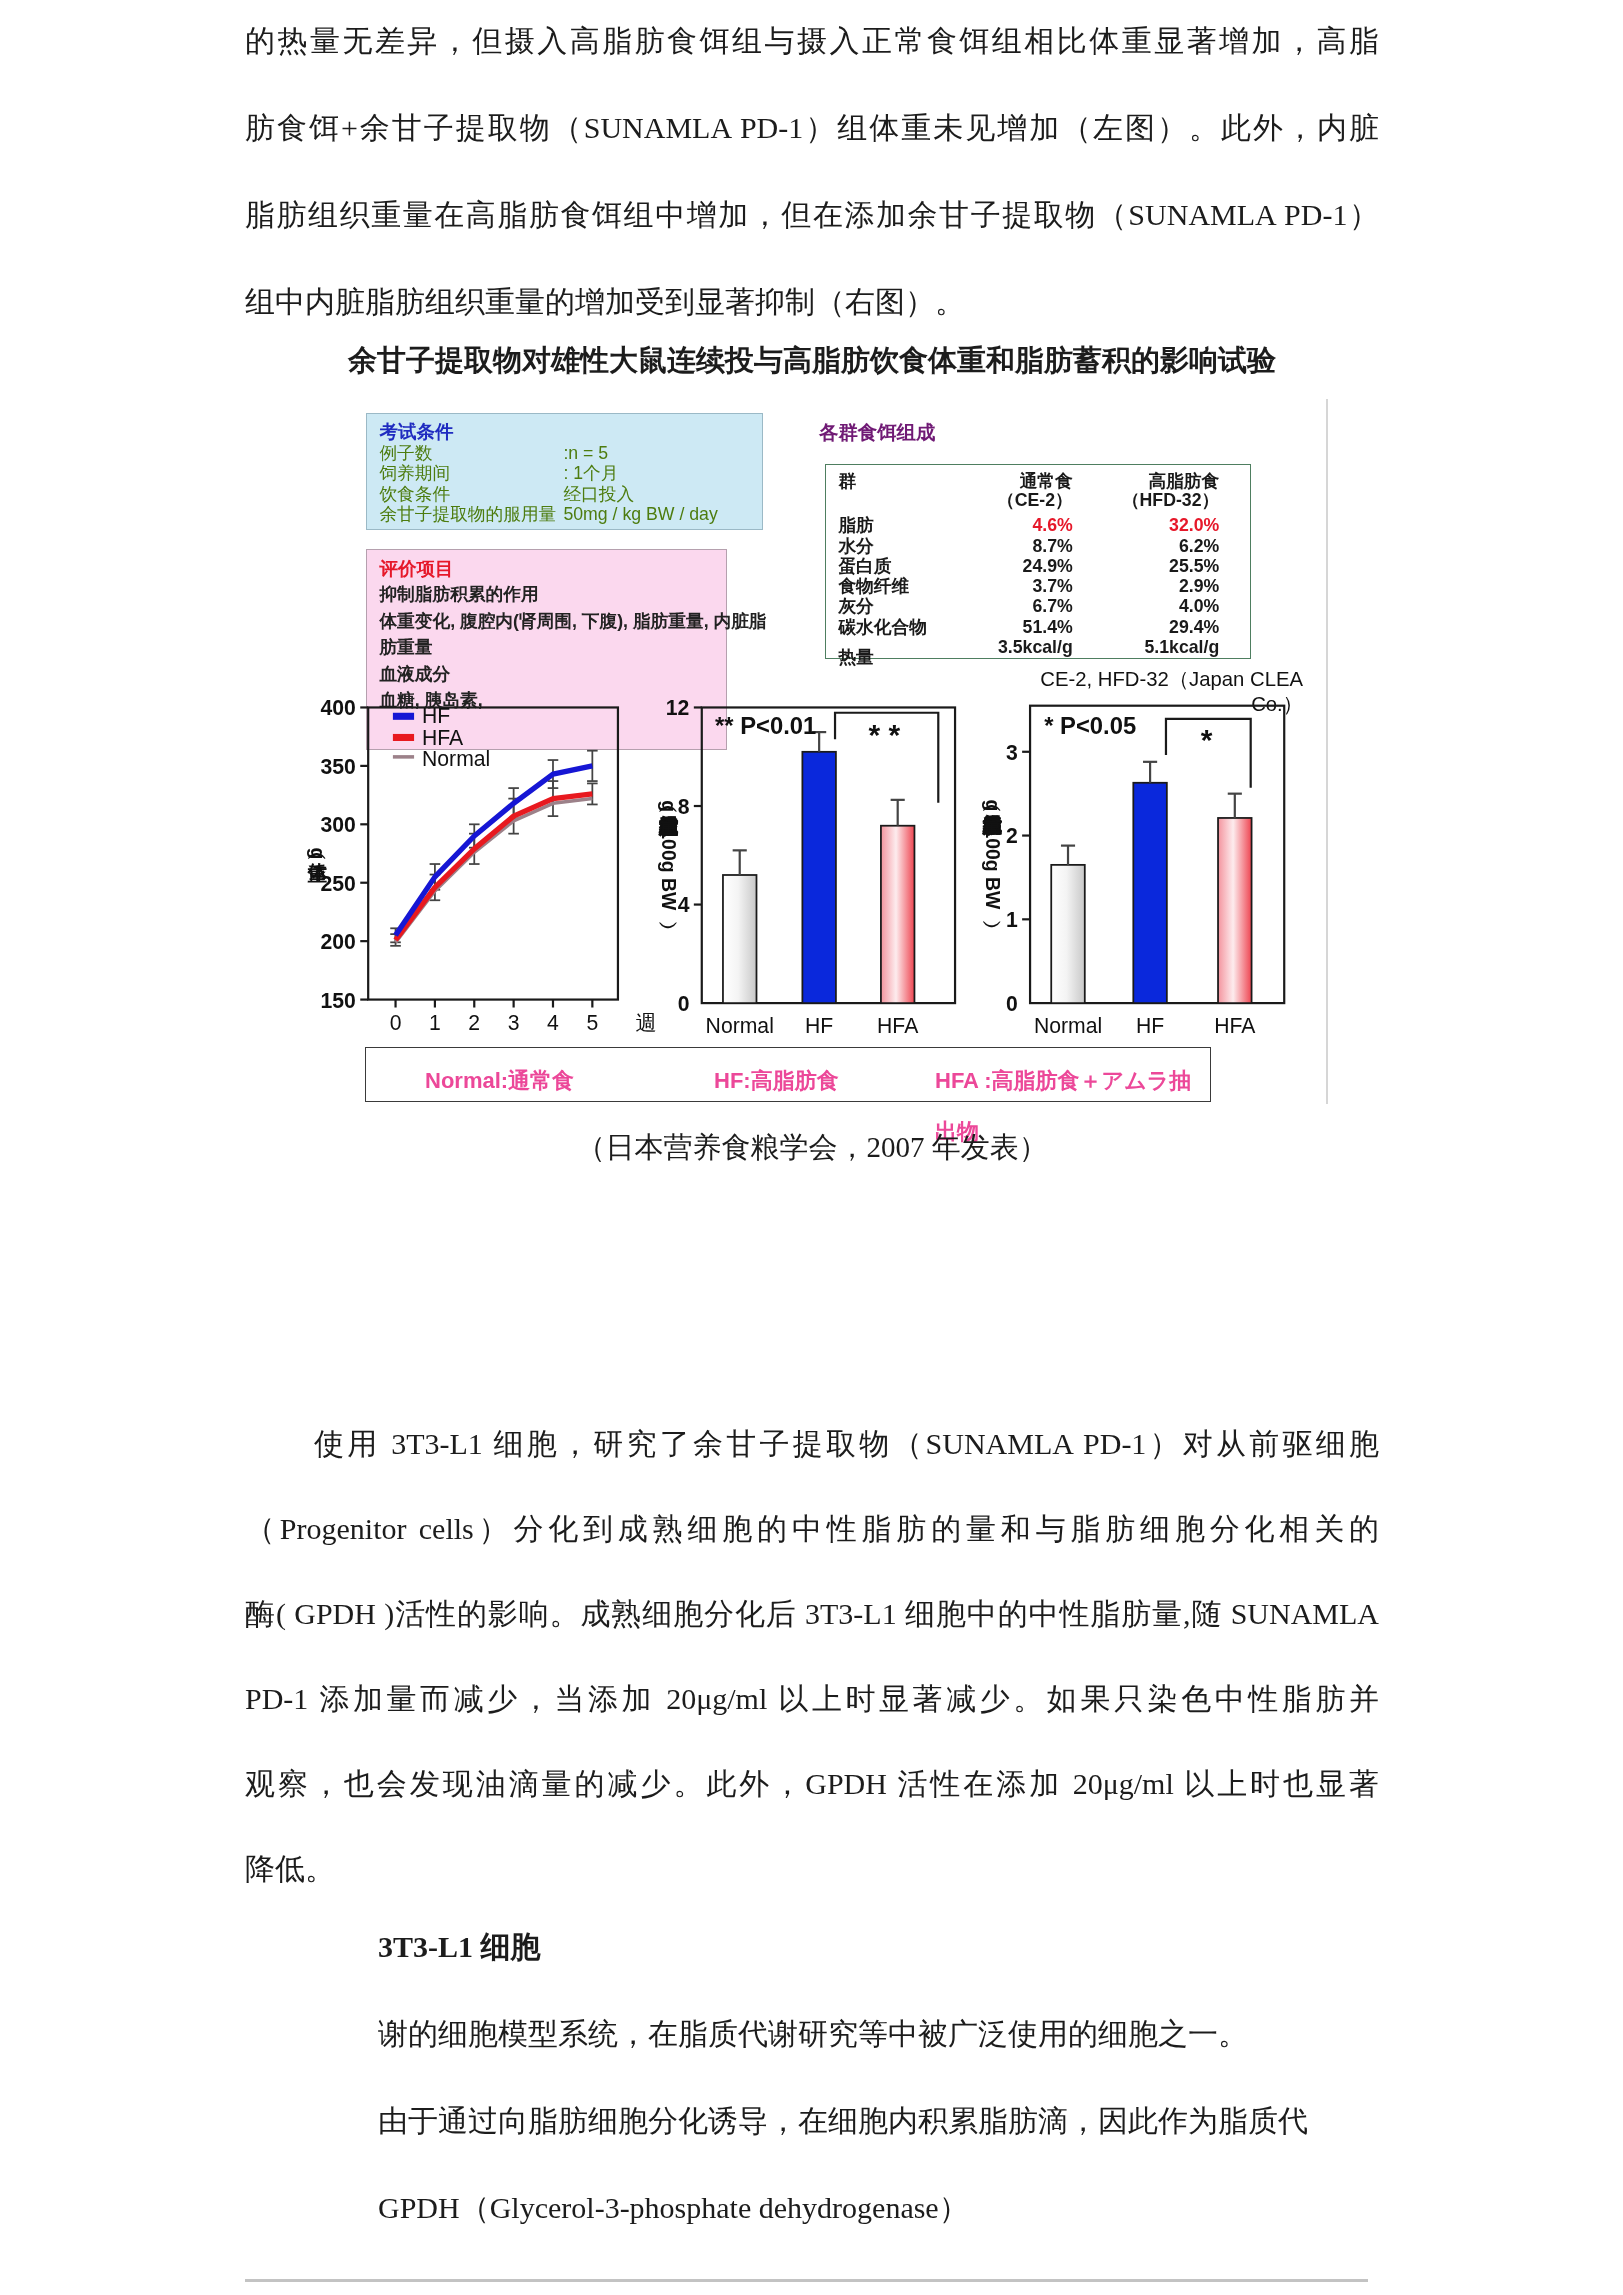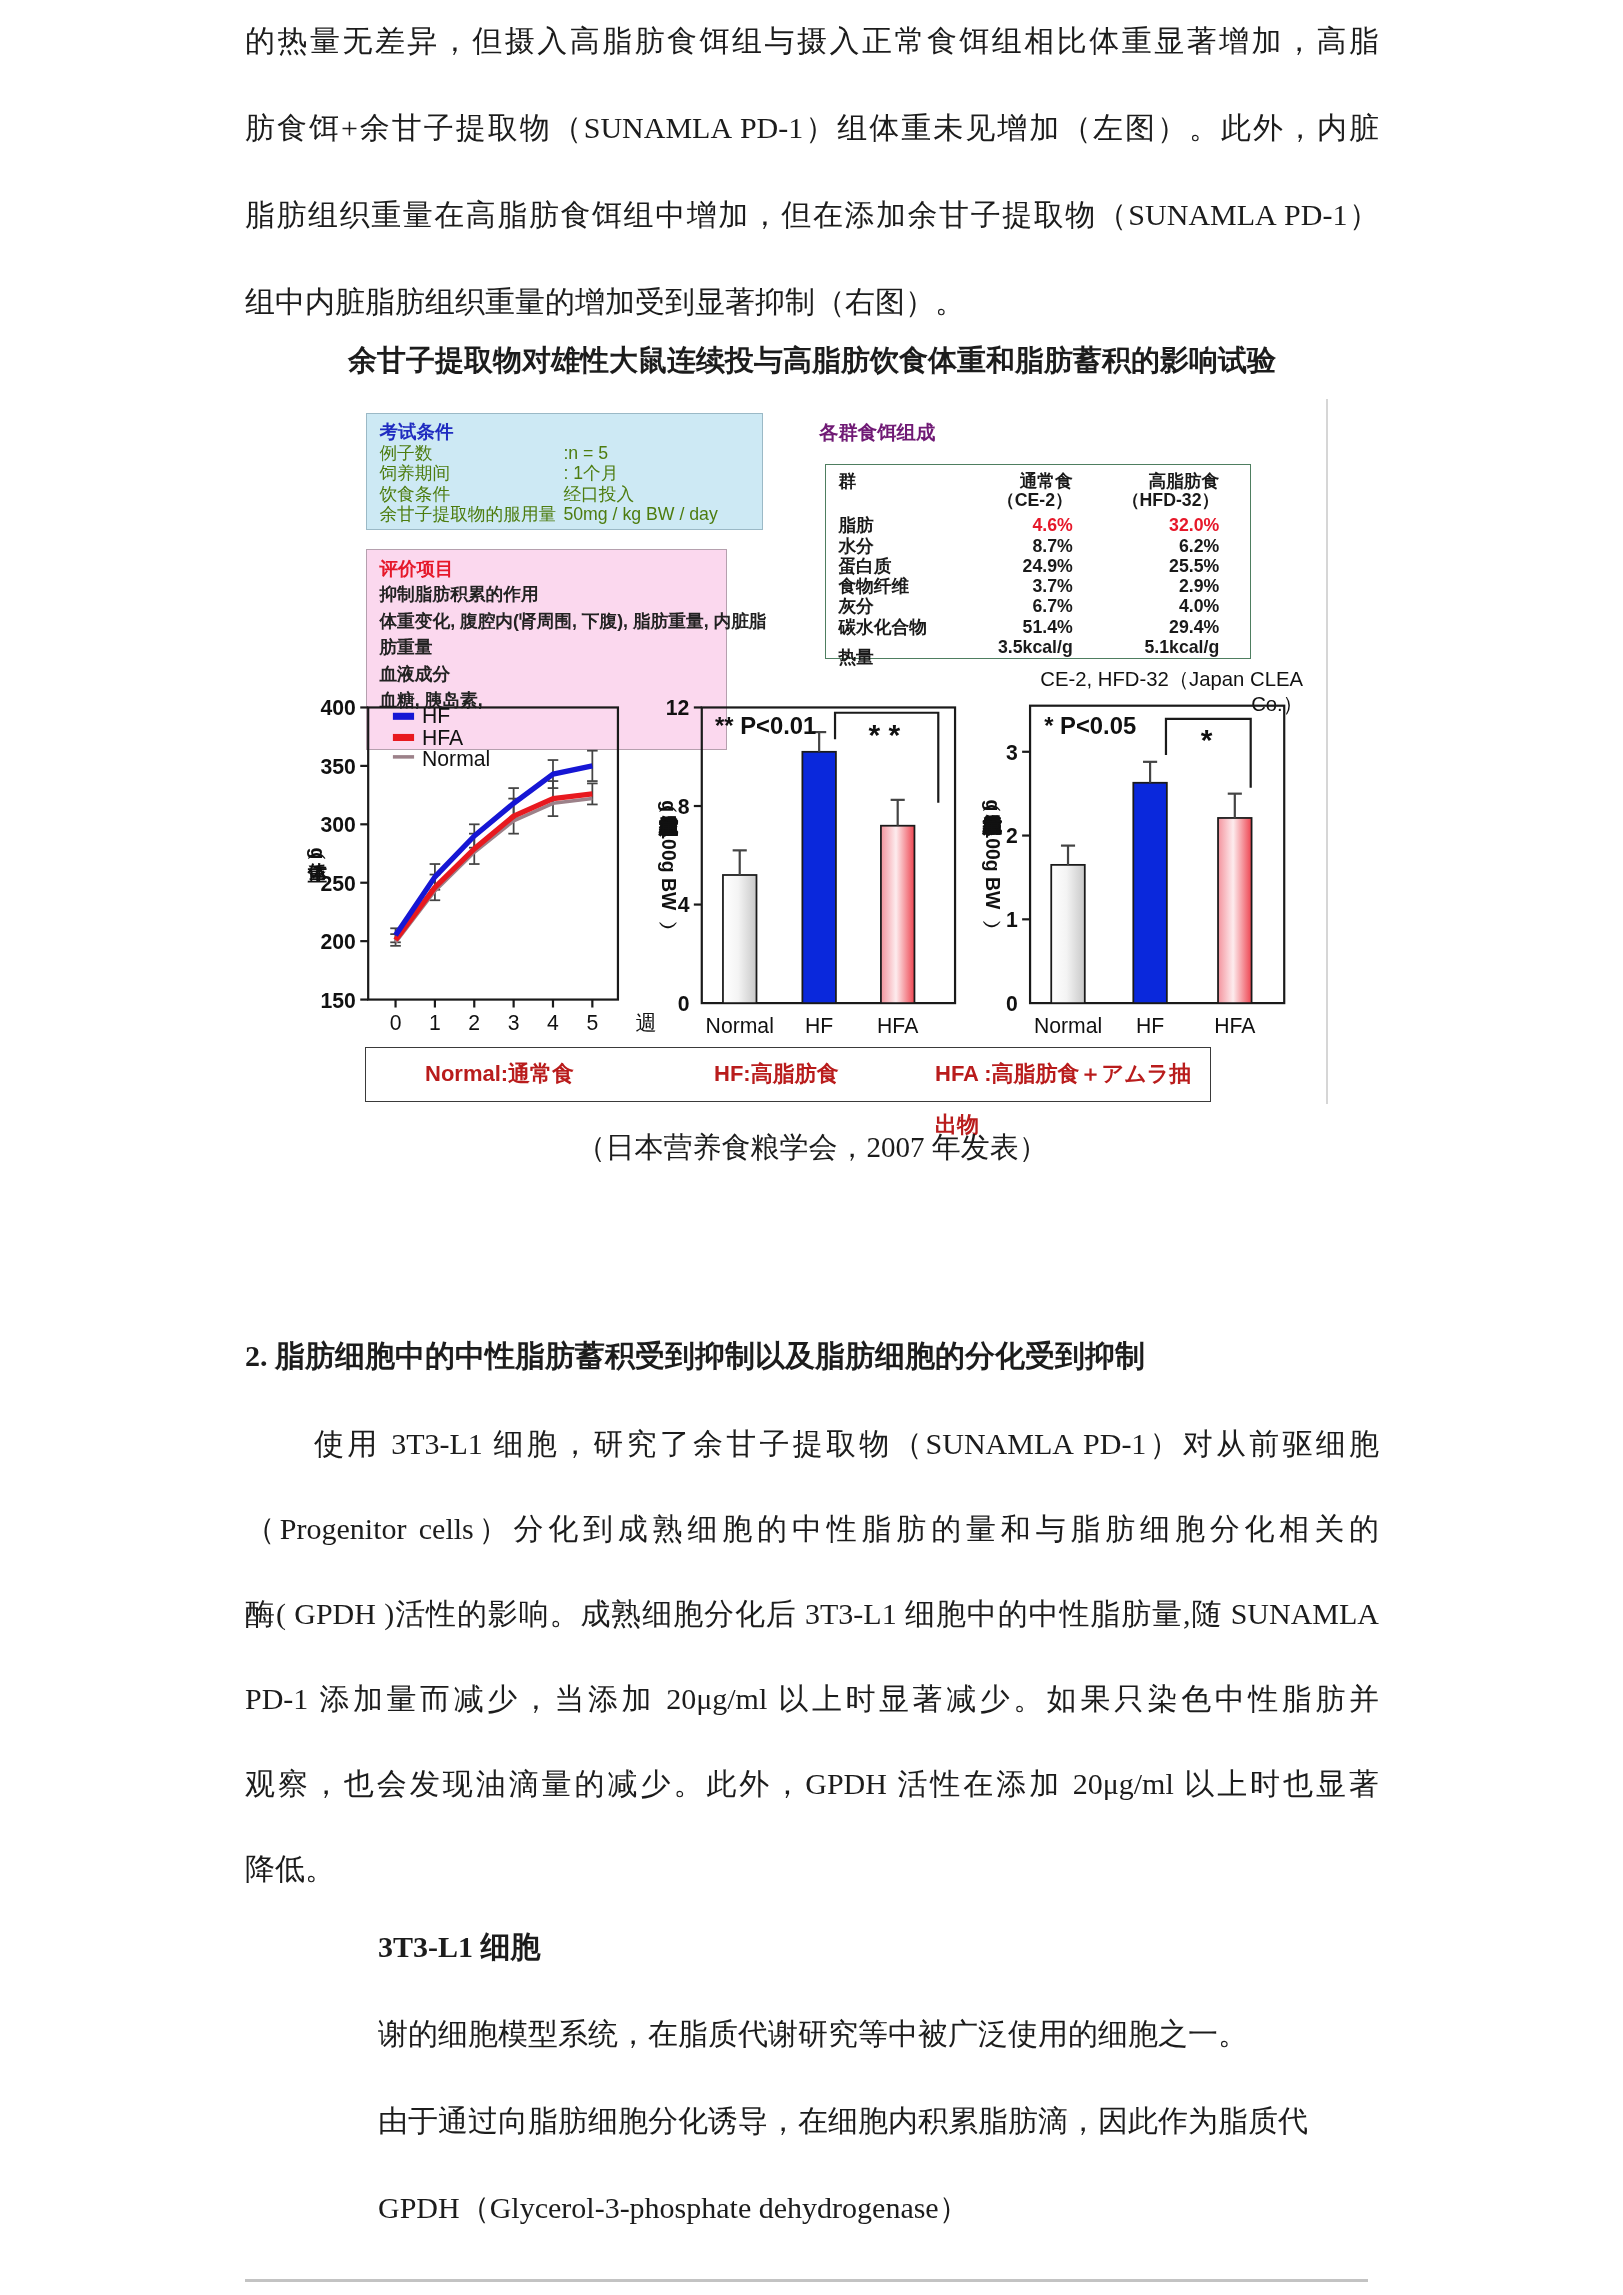--- a/index.html
+++ b/index.html
@@ -34,21 +34,21 @@
   #tablebox{left:825px;top:464px;width:426px;height:195px;border:1.8px solid #4e7e60;box-sizing:border-box;}
   .trow{position:absolute;left:0;width:100%;display:grid;grid-template-columns:124px 128px 150px;
         font-size:17.7px;font-weight:600;line-height:19.4px;color:#1a1a1a;}
   .trow .c1{padding-left:12.4px;text-align:left;}
   .trow .c2{text-align:right;padding-right:5.3px;}
   .trow .c3{text-align:right;padding-right:8.8px;}
   .thead .c2,.thead .c3{line-height:19.4px;}
   .red{color:#e6182a;}
   .fnote{left:998px;width:305px;text-align:right;font-size:20.3px;line-height:25px;color:#111;}
   #legendbox{left:365px;top:1047px;width:846px;height:55px;border:1.8px solid #3a3a3a;box-sizing:border-box;}
-  .legitem{position:absolute;top:0;height:51px;line-height:51px;font-size:22px;font-weight:bold;color:#b91c1c;}
+  .legitem{position:absolute;top:7px;height:51px;line-height:51px;font-size:22px;font-weight:bold;color:#ec4899;}
   
   text{font-family:"Liberation Sans",sans-serif;fill:#111;}
   .tick{font-size:24px;font-weight:bold;}
   .cat{font-size:24px;}
   .ann{font-size:27px;font-weight:bold;}
   .sig{font-size:34px;font-weight:bold;}
   .vlabel{font-size:22px;font-weight:bold;}
   .leg{font-size:24px;}
 </style>
 </head>
@@ -282,21 +282,20 @@
   <div id="legendbox" class="abs fig">
     <span class="legitem" style="left:59px;">Normal:通常食</span>
     <span class="legitem" style="left:348px;">HF:高脂肪食</span>
     <span class="legitem" style="left:569px;">HFA :高脂肪食＋アムラ抽出物</span>
   </div>
 
   <div id="vline" class="abs"></div>
 
   <div id="caption" class="abs textblock">（日本营养食粮学会，2007 年发表）</div>
 
-  <div id="s2-heading" class="abs textblock">2. 脂肪细胞中的中性脂肪蓄积受到抑制以及脂肪细胞的分化受到抑制</div>
   <div id="s2-lines" class="abs textblock" style="top:1401px;">
       <div class="bodyline just indent">使用 3T3-L1 细胞，研究了余甘子提取物（SUNAMLA PD-1）对从前驱细胞</div>
       <div class="bodyline just">（Progenitor cells）分化到成熟细胞的中性脂肪的量和与脂肪细胞分化相关的</div>
       <div class="bodyline just">酶( GPDH )活性的影响。成熟细胞分化后 3T3-L1 细胞中的中性脂肪量,随 SUNAMLA</div>
       <div class="bodyline just">PD-1 添加量而减少，当添加 20μg/ml 以上时显著减少。如果只染色中性脂肪并</div>
       <div class="bodyline just">观察，也会发现油滴量的减少。此外，GPDH 活性在添加 20μg/ml 以上时也显著</div>
       <div class="bodyline">降低。</div>
     </div>
 
   <div id="note-block" class="abs">

